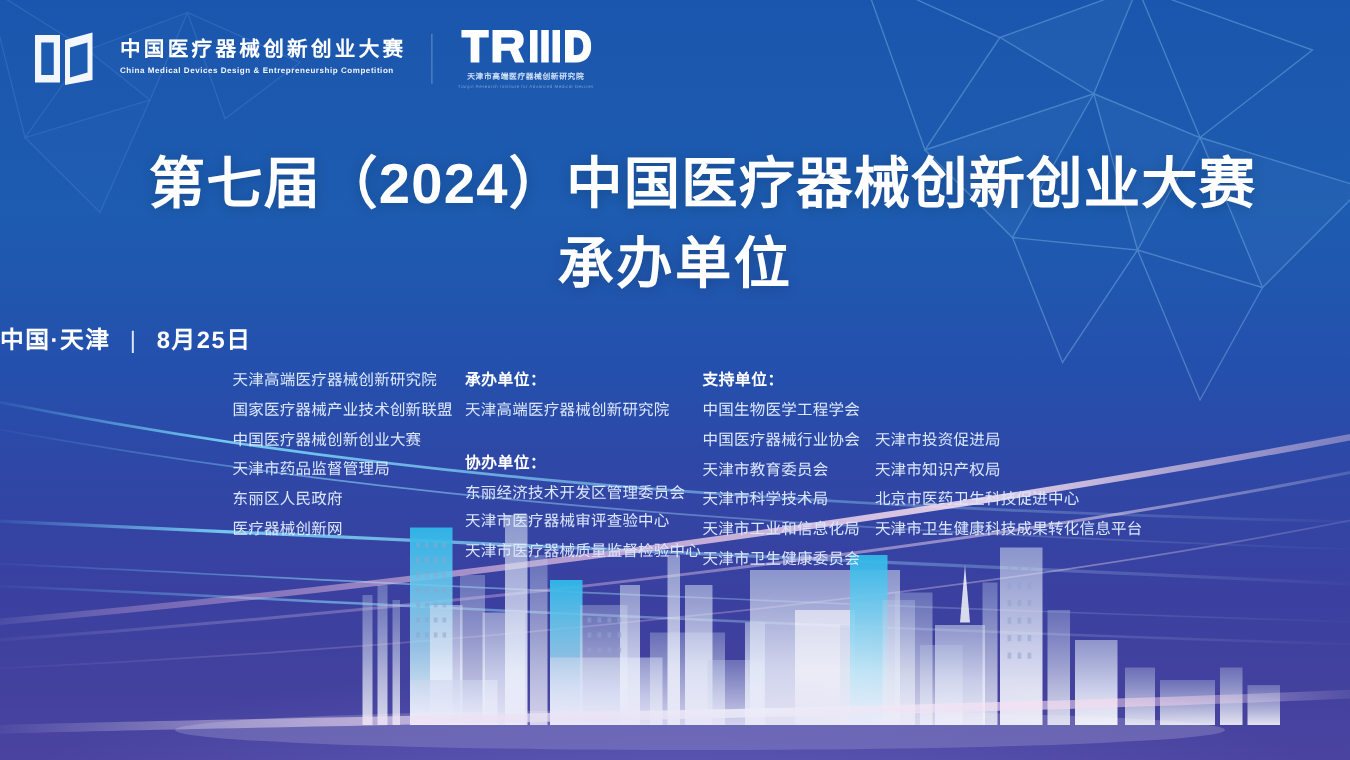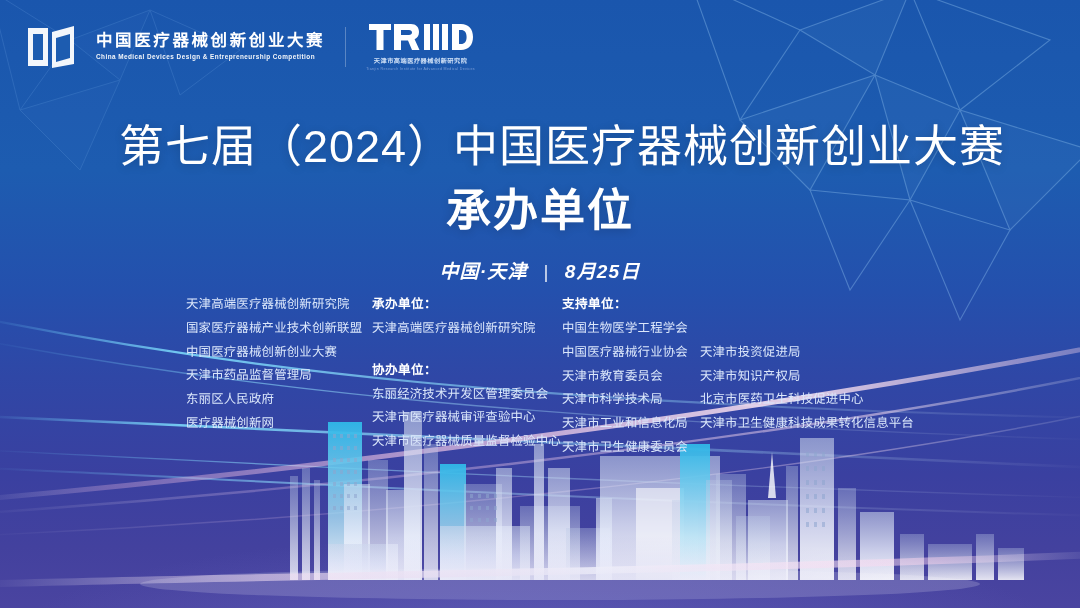--- a/index.html
+++ b/index.html
@@ -54,33 +54,33 @@
     color:#cfe0f6;font-size:6.2px;font-weight:700;letter-spacing:.5px;
     margin-top:4px;white-space:nowrap;
   }
   .trimd-sub2{
     color:#7f9fd6;font-size:3.6px;letter-spacing:.35px;margin-top:2px;white-space:nowrap;
   }
 
   
   .title-wrap{position:absolute;top:118px;left:0;right:0;text-align:center;}
   .title-l1{
-    color:#fff;font-size:45px;font-weight:400;letter-spacing:1px;
+    color:#fff;font-size:45px;font-weight:700;letter-spacing:1px;
     line-height:1.28;white-space:nowrap;
     text-shadow:0 2px 10px rgba(0,0,0,.18);
     padding-left:44px;
   }
   .title-l2{
     color:#fff;font-size:45px;font-weight:700;letter-spacing:2px;
     line-height:1.28;margin-top:6px;
     text-shadow:0 2px 10px rgba(0,0,0,.18);
   }
   .subtitle{
-    position:absolute;top:256px;left:0;right:0;text-align:center;
-    color:#ffffff;font-size:19px;font-weight:700;letter-spacing:1.2px;font-style:italic;
+    position:absolute;top:256px;left:0;right:0;
+    color:#ffffff;font-size:19px;font-weight:700;letter-spacing:1.2px;
   }
   .subtitle .sep{display:inline-block;margin:0 9px;font-weight:400;opacity:.85;}
 
   
   .orgs{
     position:absolute;top:293px;left:186px;right:120px;
     display:flex;align-items:flex-start;gap:0;
   }
   .org-col{display:flex;flex-direction:column;}
   .c1{width:186px;}

